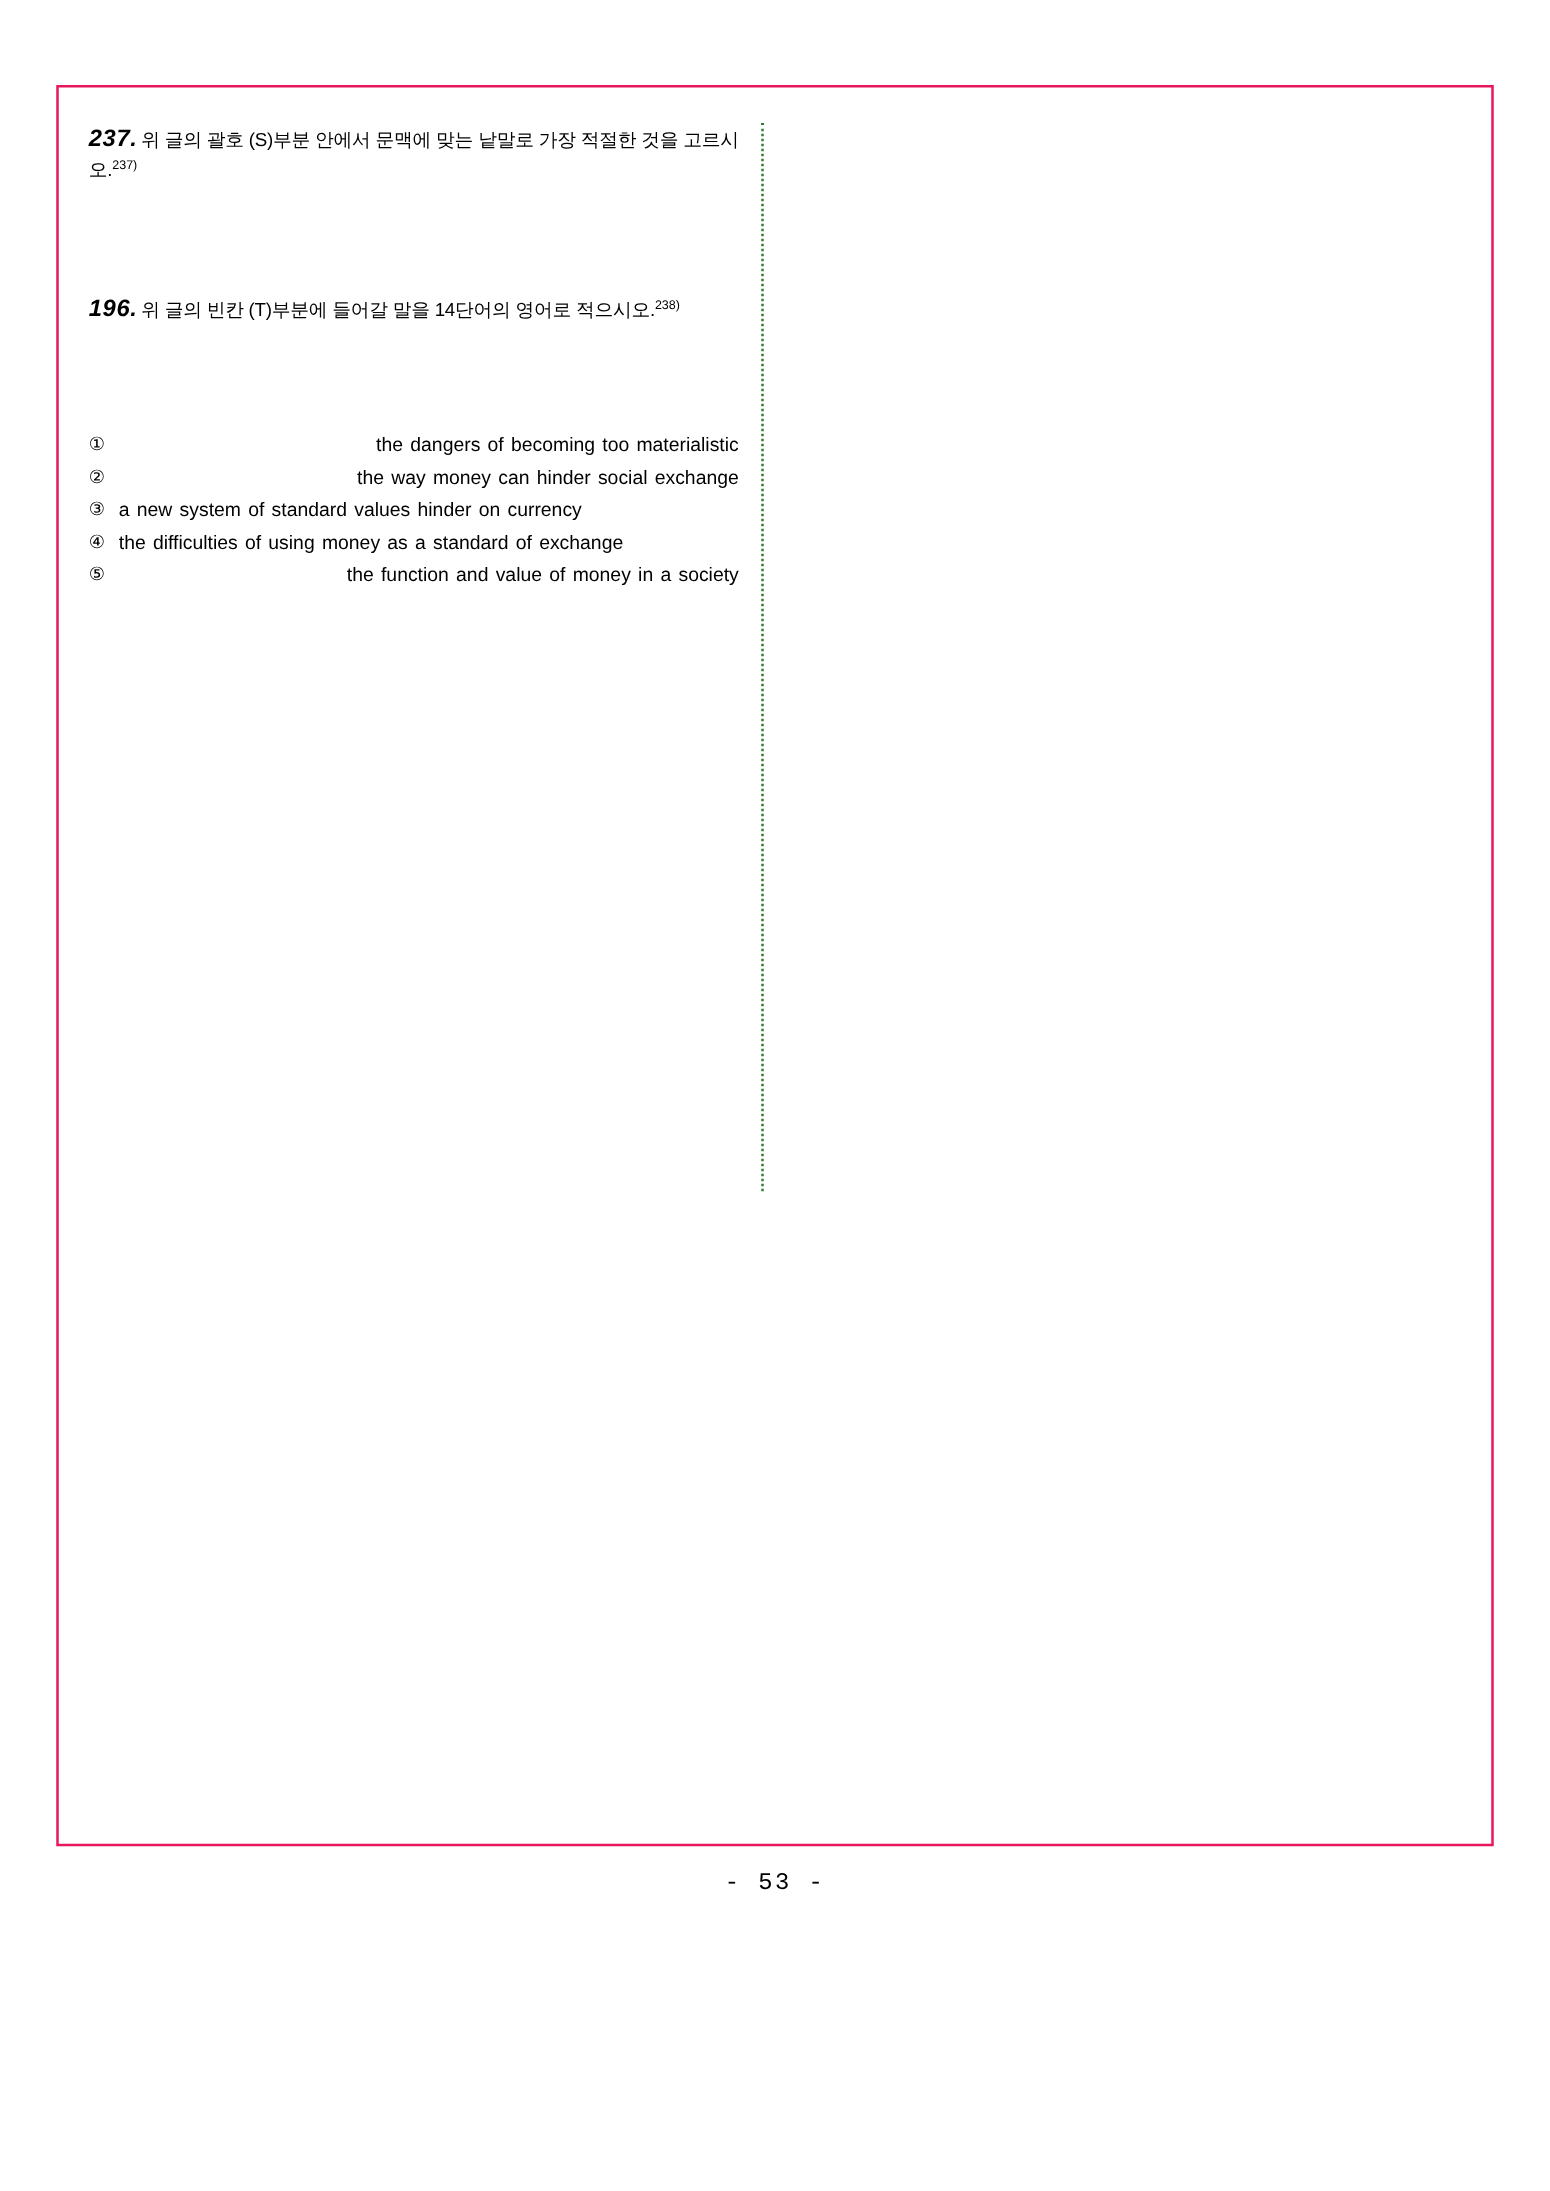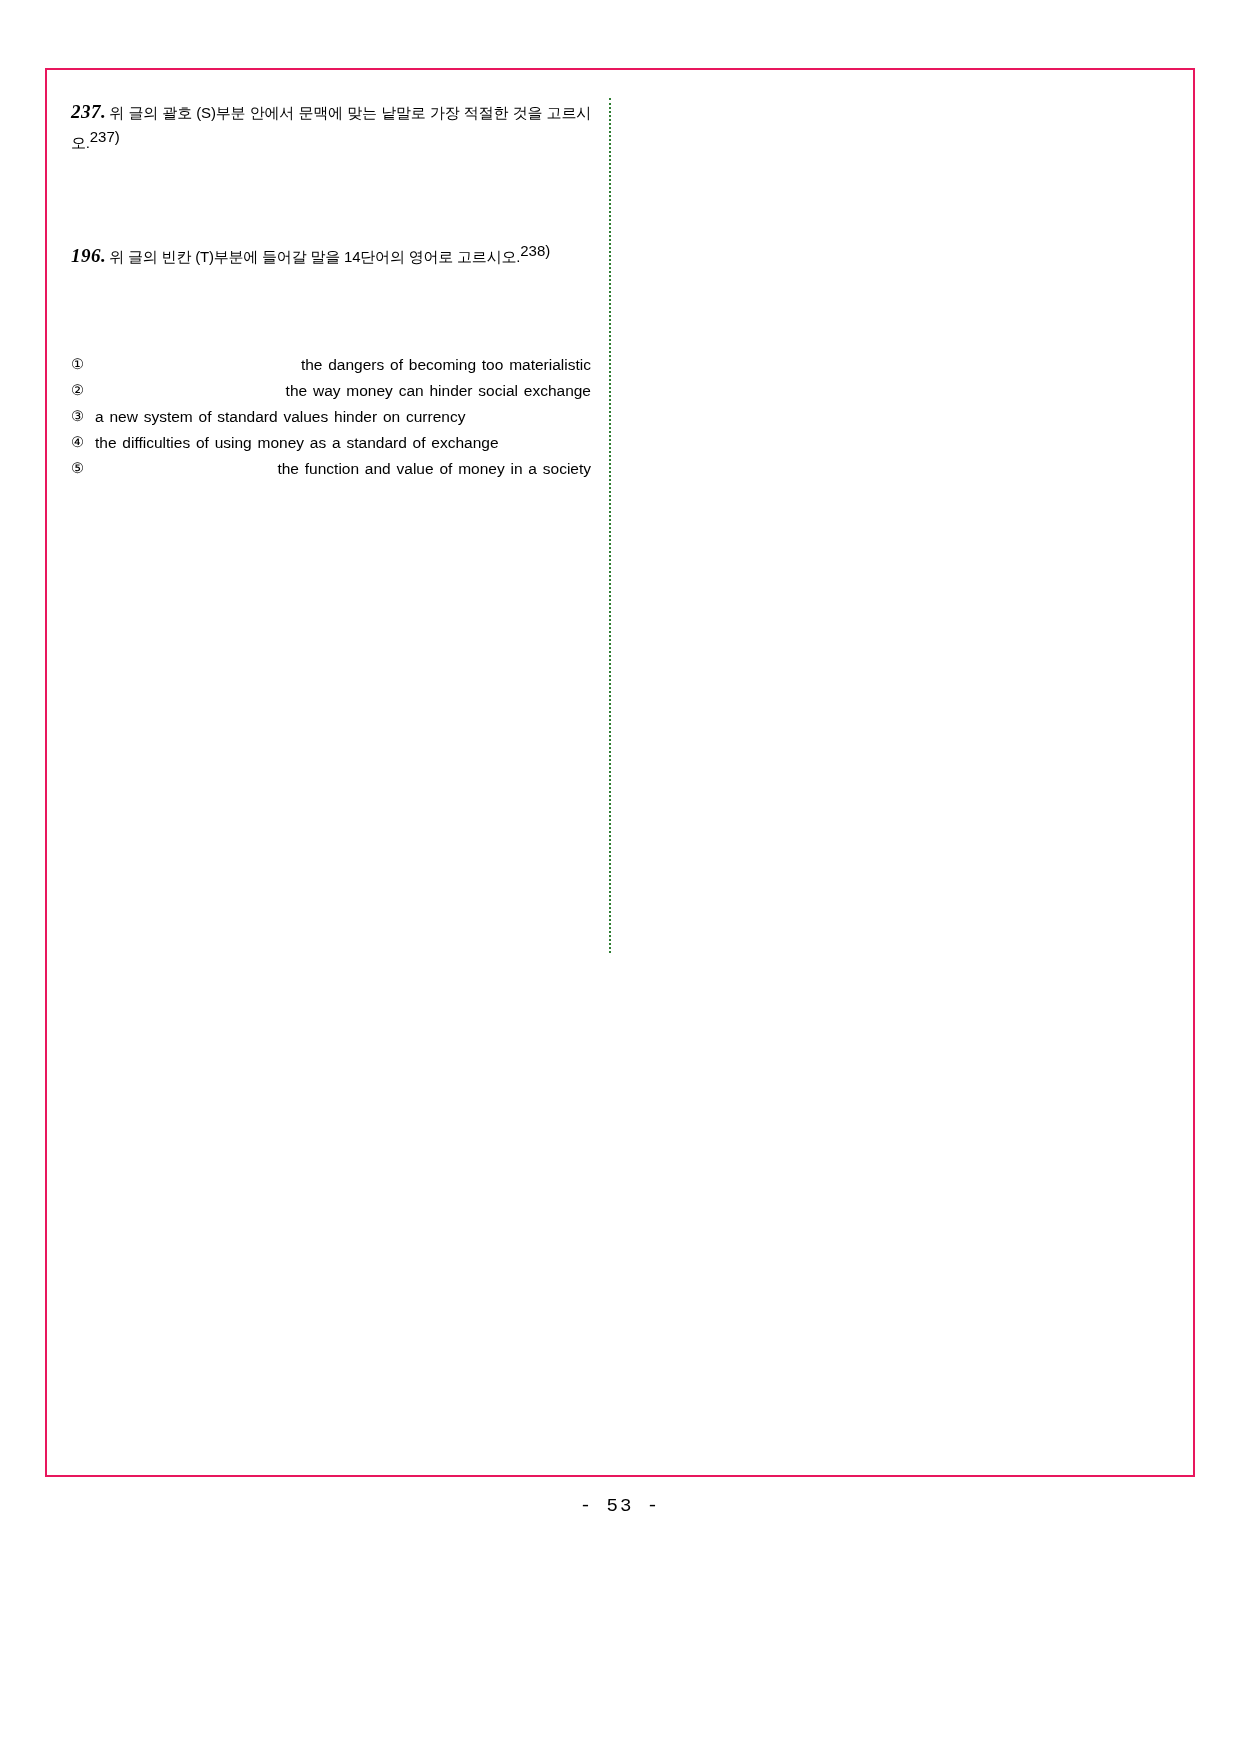--- a/index.html
+++ b/index.html
@@ -42,33 +42,33 @@
   .qblock {
     margin-bottom: 34px;
   }
   .qhead {
     font-size: 15.5px;
     line-height: 1.45;
     text-align: justify;
     text-justify: inter-word;
   }
   .qnum {
-    font-family: Liberation Serif, serif;
+    font-family: Liberation Sans, sans-serif;
     font-style: italic;
     font-weight: bold;
     font-size: 19px;
     letter-spacing: 0.5px;
     margin-right: 3px;
   }
   .qtext {
     font-size: 15px;
     letter-spacing: -0.2px;
   }
   .sup {
-    font-size: 15px;
+    font-size: 10px;
     vertical-align: super;
     letter-spacing: 0;
   }
   .choices {
     margin-top: 8px;
   }
   .choice {
     display: flex;
     align-items: flex-start;
     font-size: 15.5px;
@@ -115,21 +115,21 @@
 
     <div class="qblock">
       <div class="qhead">
         <span class="qnum">237.</span><span class="qtext">위 글의 괄호 (S)부분 안에서 문맥에 맞는 낱말로 가장 적절한 것을 고르시오.</span><span class="sup">237)</span>
       </div>
       <div class="spacer-237"></div>
     </div>
 
     <div class="qblock">
       <div class="qhead">
-        <span class="qnum">196.</span><span class="qtext">위 글의 빈칸 (T)부분에 들어갈 말을 14단어의 영어로 고르시오.</span><span class="sup">238)</span>
+        <span class="qnum">196.</span><span class="qtext">위 글의 빈칸 (T)부분에 들어갈 말을 14단어의 영어로 적으시오.</span><span class="sup">238)</span>
       </div>
       <div class="spacer-238"></div>
     </div>
 
     <div class="qblock">
       <div class="choices">
         <div class="choice">
           <span class="marker">①</span>
           <span class="ctext nojustify">the dangers of becoming too materialistic</span>
         </div>

